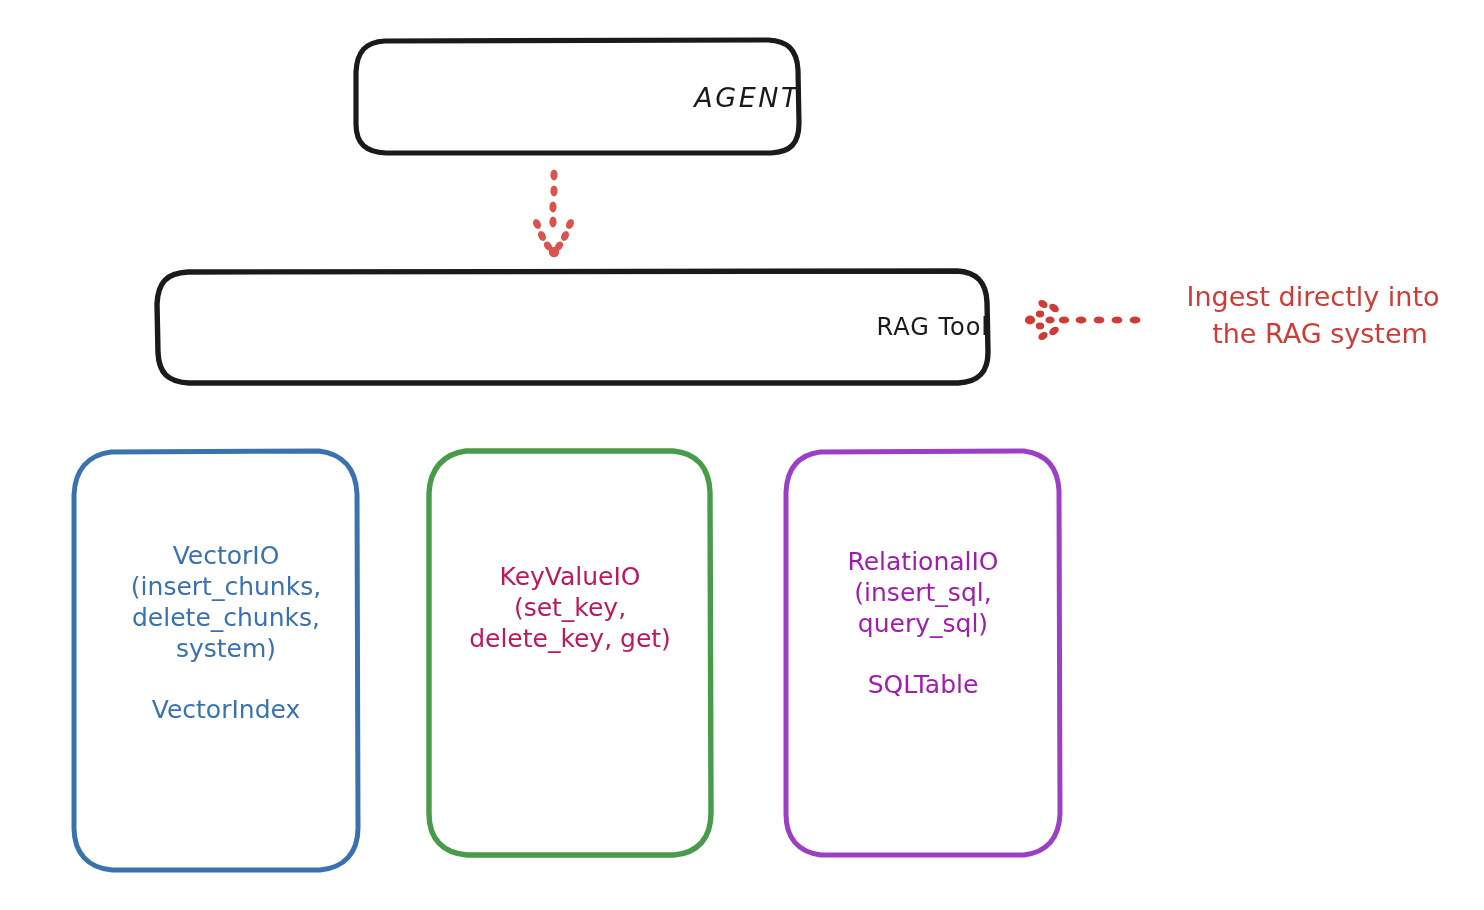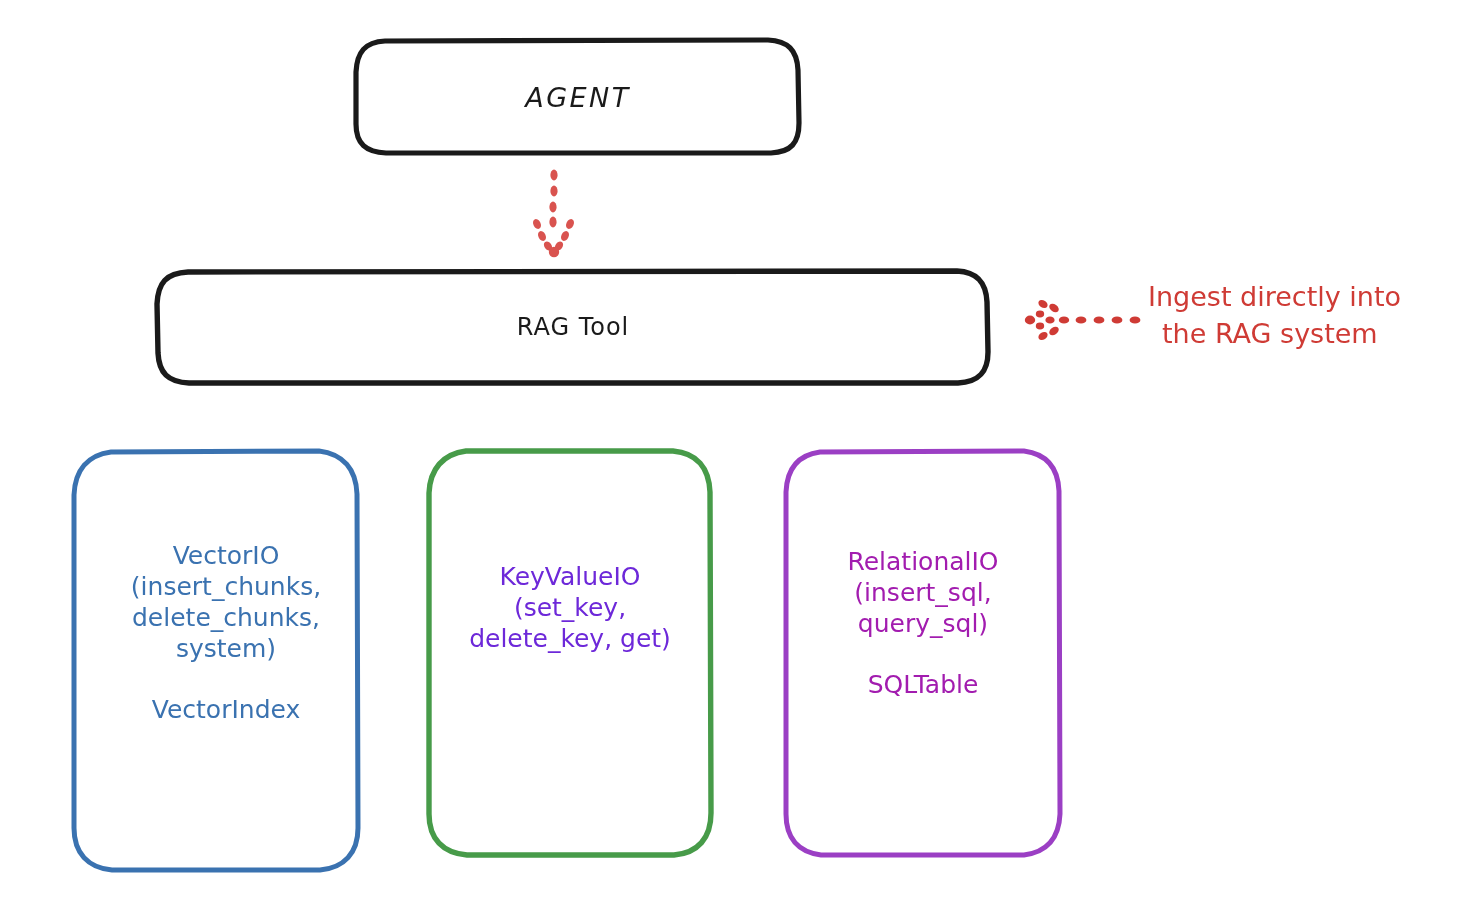--- a/index.html
+++ b/index.html
@@ -21,21 +21,21 @@
     top: 0;
     width: 1484px;
     height: 910px;
   }
 
   .node {
     position: absolute;
     box-sizing: border-box;
     display: flex;
     flex-direction: column;
-    align-items: center;
+    align-items: flex-end;
     justify-content: center;
     text-align: center;
     background: transparent;
     pointer-events: auto;
   }
 
   
   .node-agent {
     left: 356px;
     top: 40px;
@@ -102,21 +102,21 @@
     height: 30px;
   }
   .leaf-index {
     font-family: "DejaVu Sans", sans-serif;
     font-size: 25px;
     font-weight: 500;
     line-height: 31px;
     white-space: nowrap;
   }
   .c-blue   { color: #3a72b0; }
-  .c-green  { color: #6d28d9; }
+  .c-green  { color: #be185d; }
   .c-purple { color: #a21caf; }
 
   
   .node-vector .leaf-body     { transform: translateY(-28px); padding-left: 24px; }
   .node-keyvalue .leaf-body   { transform: translateY(-30px); }
   .node-relational .leaf-body { transform: translateY(-30px); }
 
   
   .annotation {
     position: absolute;
@@ -126,20 +126,21 @@
     color: #cf3b35;
     font-family: "DejaVu Sans", sans-serif;
     font-size: 27px;
     font-weight: 500;
     line-height: 37px;
     text-align: left;
   }
   .annotation .ann-line {
     display: block;
     white-space: nowrap;
+    text-align: center;
   }
   .annotation .ann-line-2 {
     padding-left: 14px;
   }
 </style>
 </head>
 <body>
 
 <svg id="canvas" viewBox="0 0 1484 910" xmlns="http://www.w3.org/2000/svg">
 

